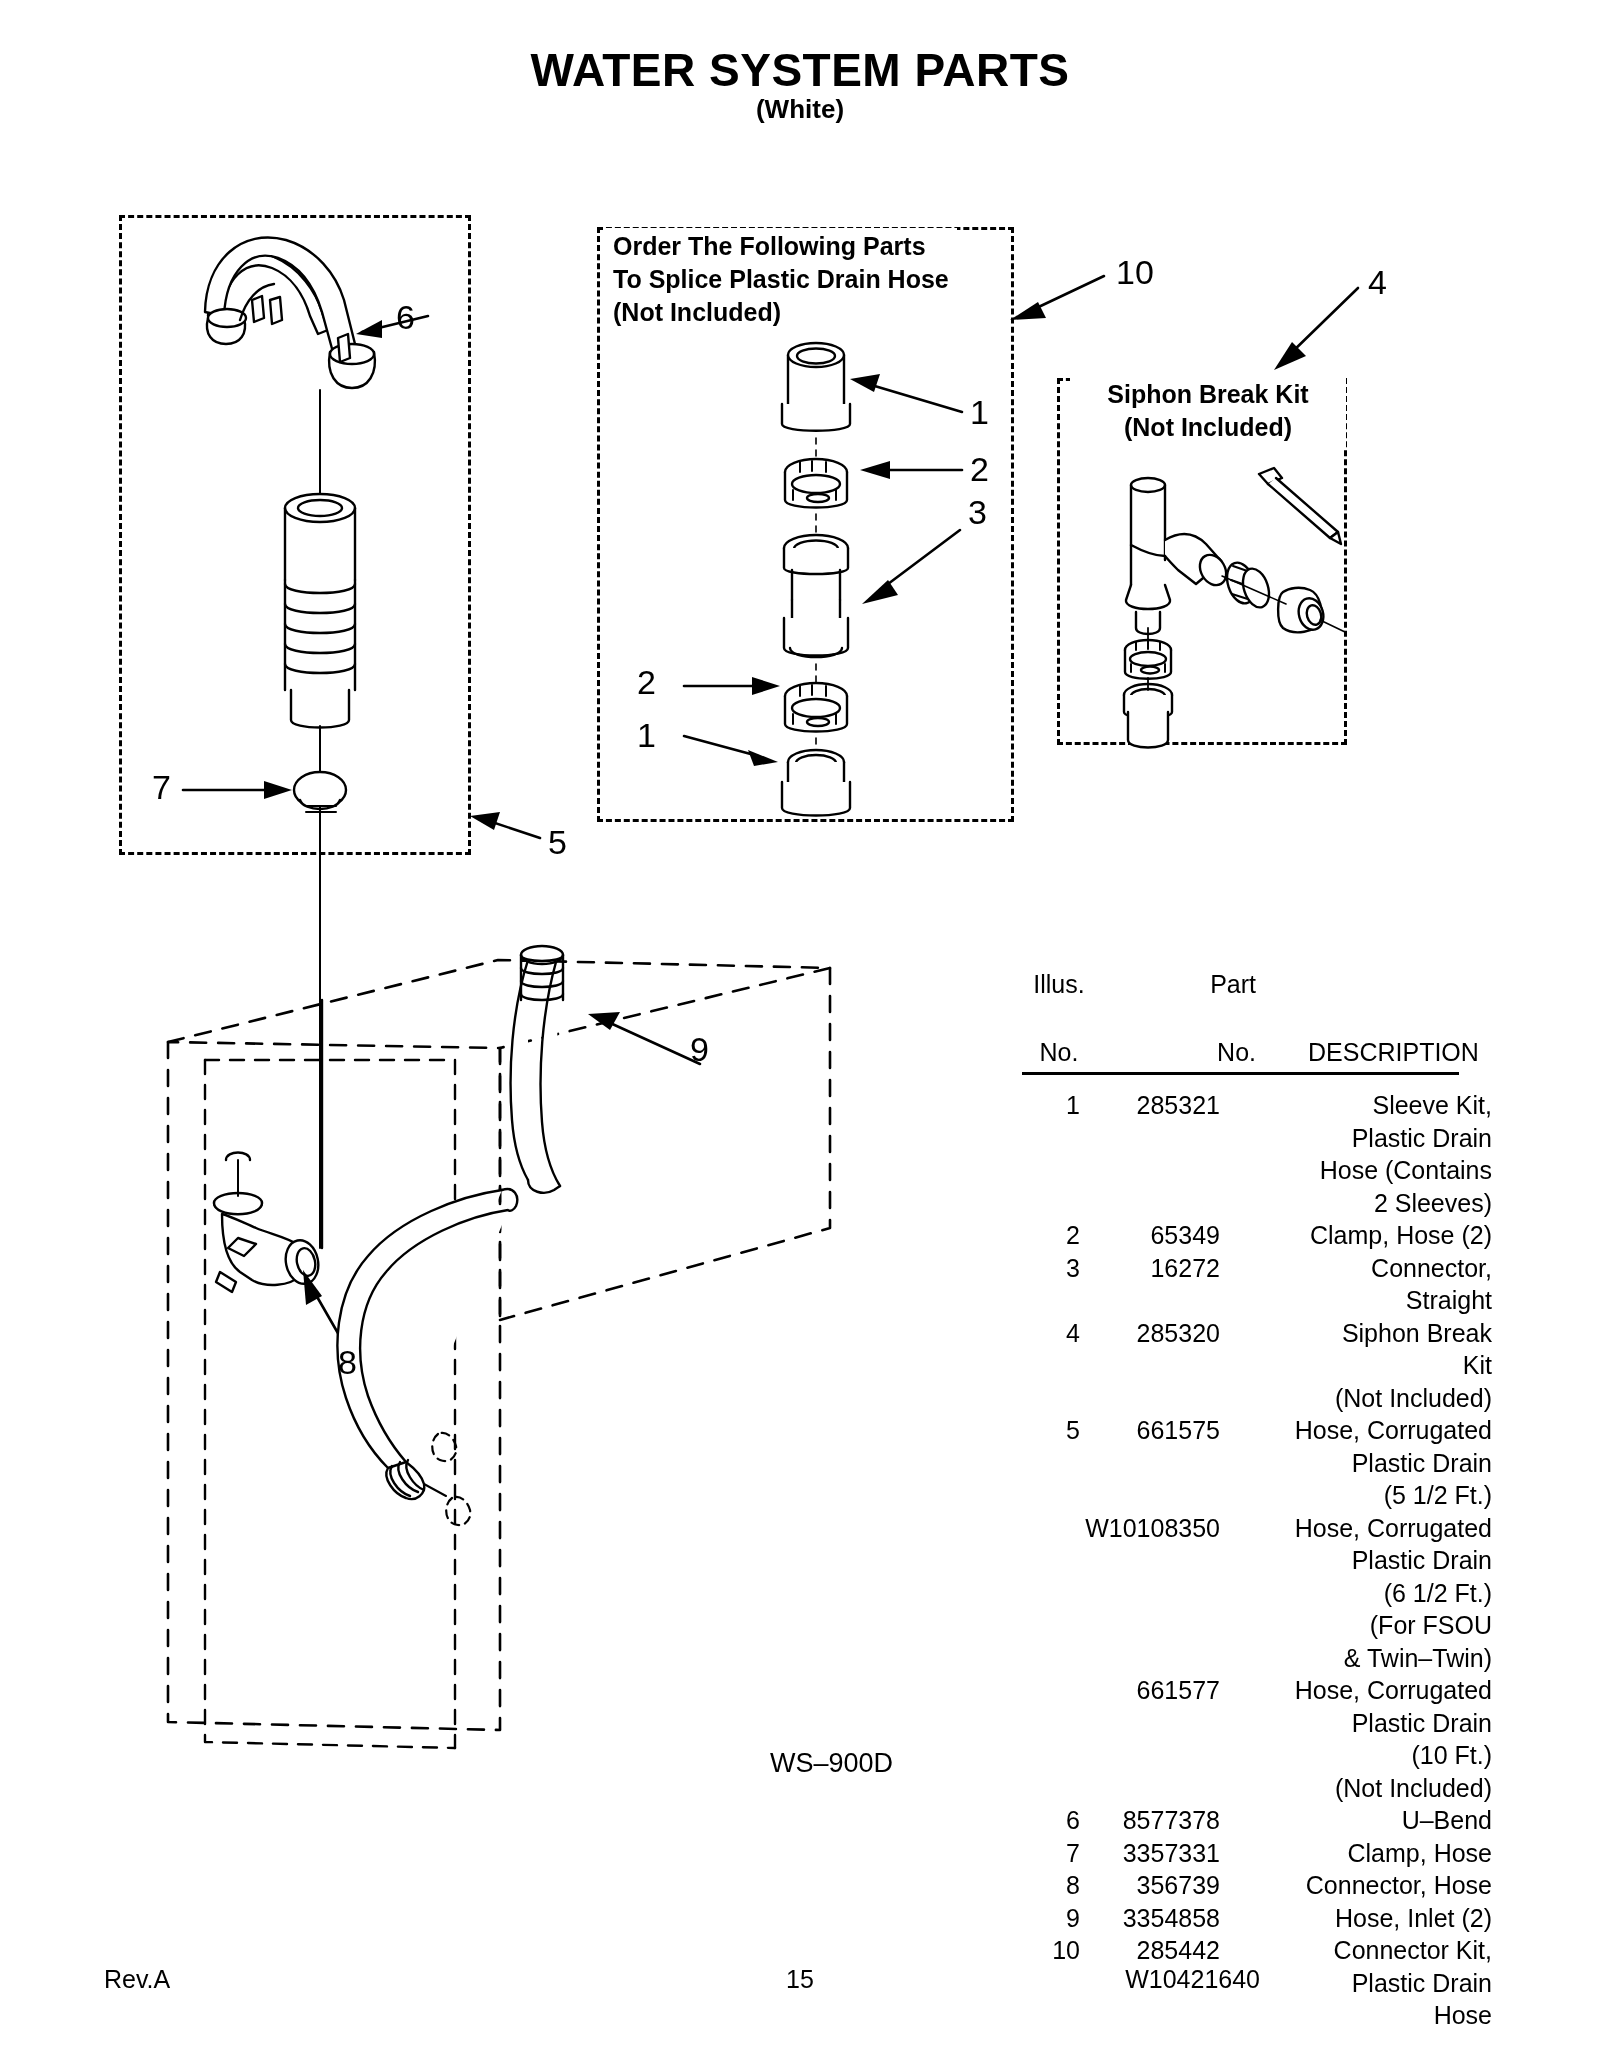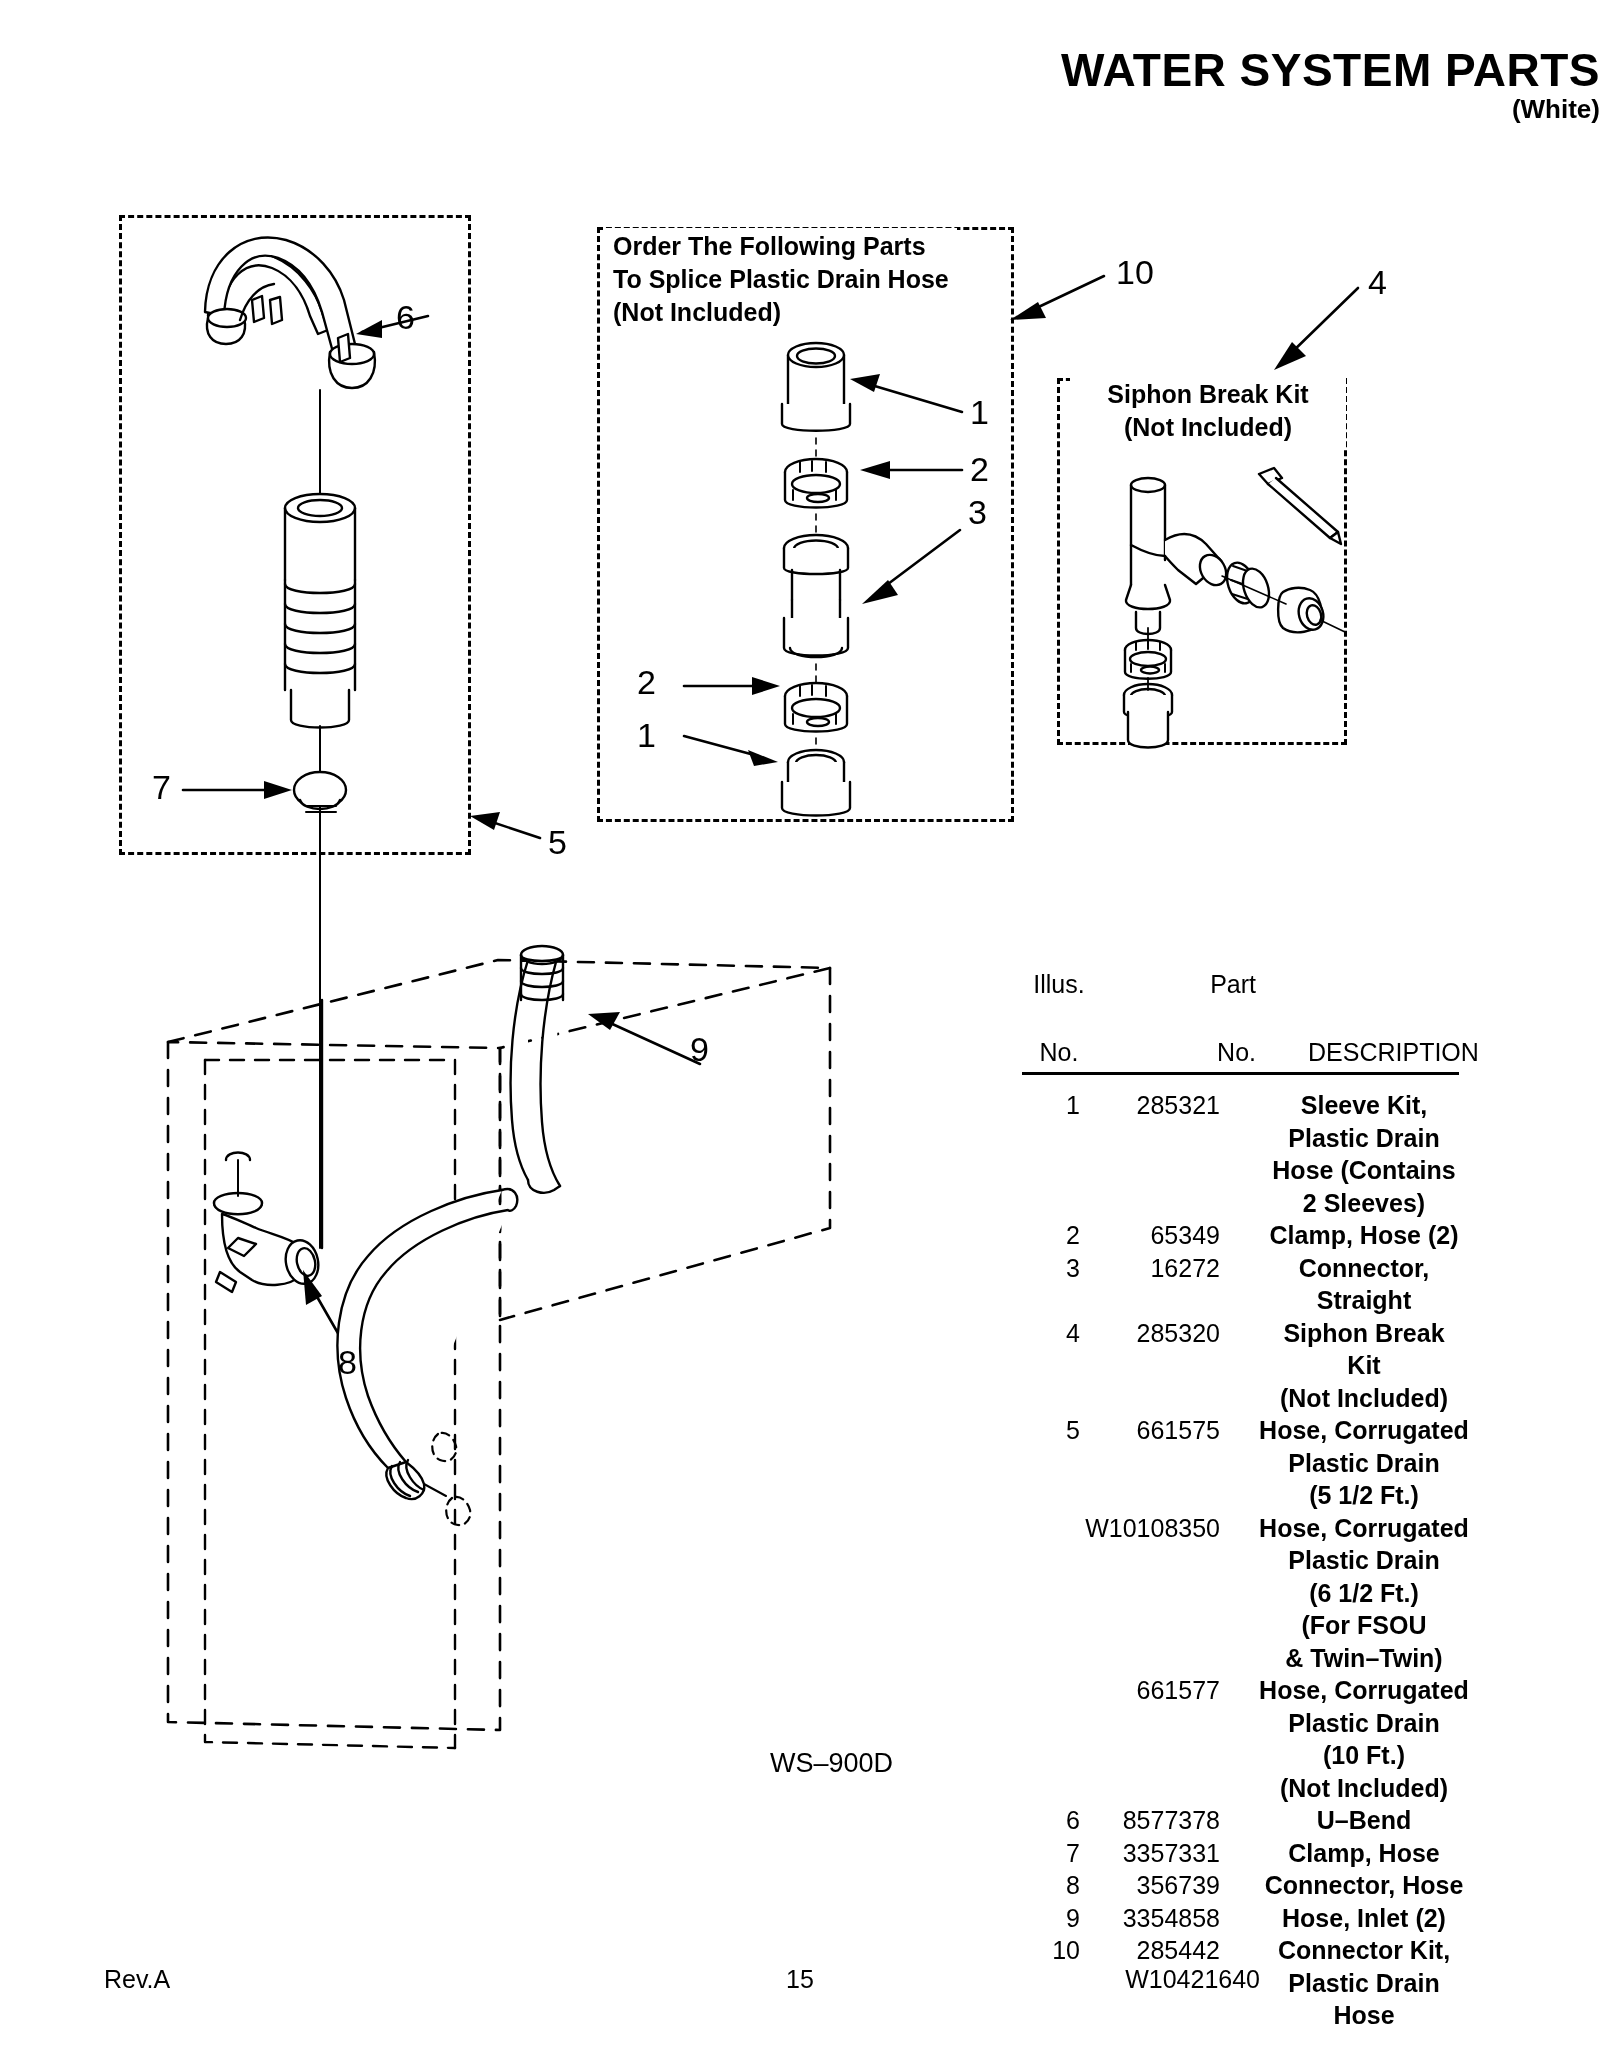--- a/index.html
+++ b/index.html
@@ -18,21 +18,21 @@
     background: #ffffff;
     overflow: hidden;
   }
 
   
   .header {
     position: absolute;
     top: 46px;
     left: 0;
     width: 1600px;
-    text-align: right;
+    text-align: center;
   }
   .doc-title {
     font-size: 46px;
     font-weight: bold;
     letter-spacing: 0.5px;
     line-height: 1.06;
   }
   .doc-model {
     font-size: 26px;
     font-weight: bold;
@@ -91,21 +91,21 @@
     margin: 4px 0 14px 0;
     width: 437px;
   }
   .pt-body { font-size: 25px; line-height: 1.30; }
   .pt-row {
     display: grid;
     grid-template-columns: 74px 124px 1fr;
   }
   .pt-row .illus { text-align: right; padding-right: 16px; }
   .pt-row .part  { text-align: right; }
-  .pt-row .desc  { text-align: center; padding-left: 16px; white-space: pre-line; font-weight: bold; }
+  .pt-row .desc  { text-align: right; padding-left: 16px; white-space: pre-line; }
   .pt-row .part-wide {
     grid-column: 1 / 3;
     text-align: right;
   }
 
   
   .footer {
     position: absolute;
     left: 0;
     top: 1965px;

